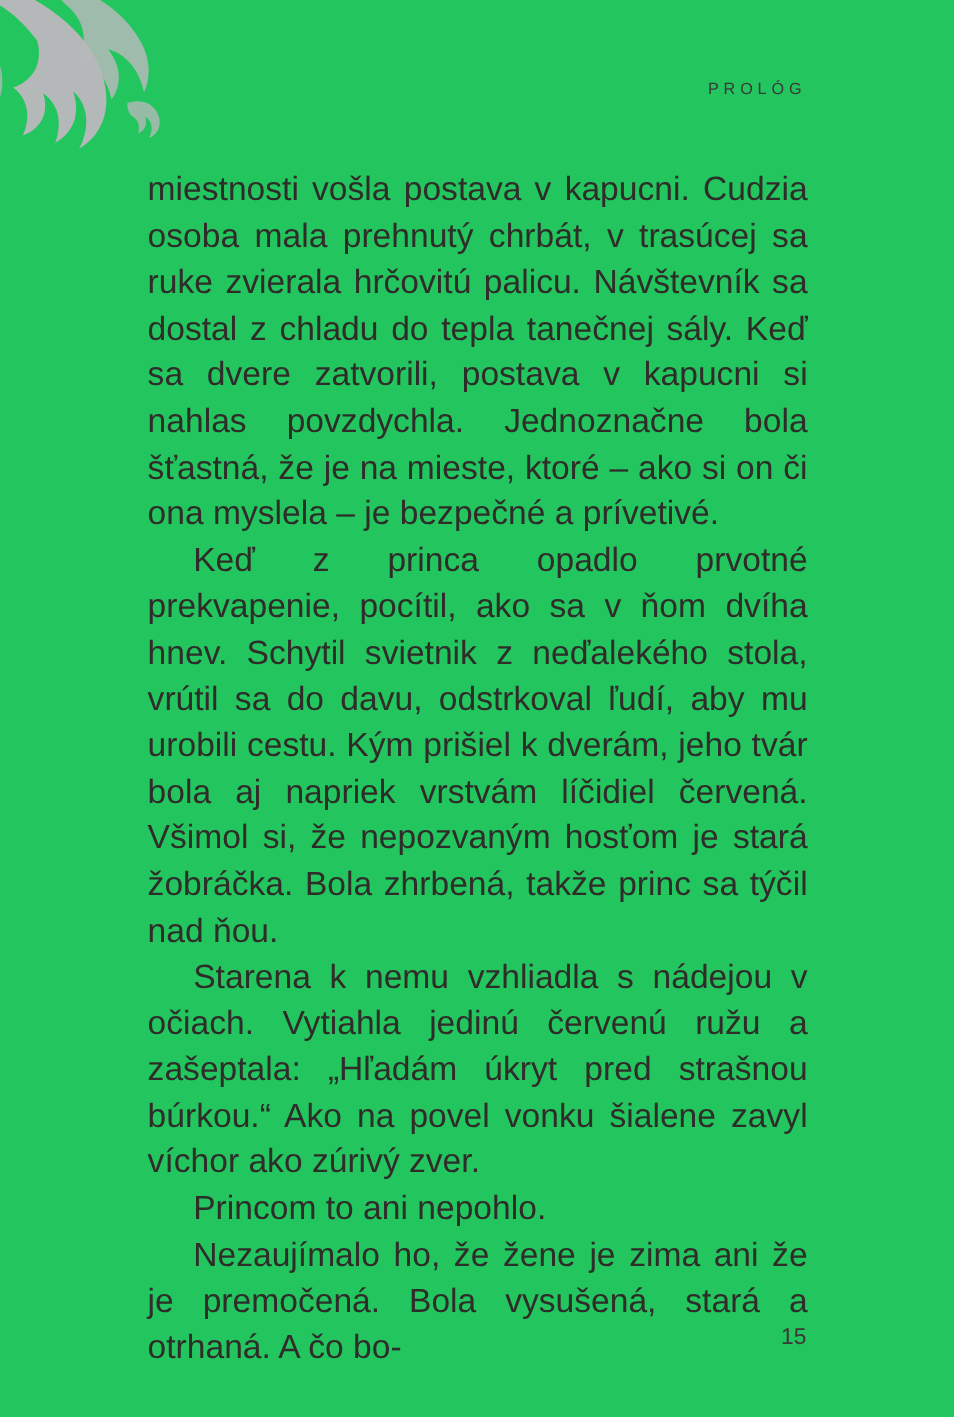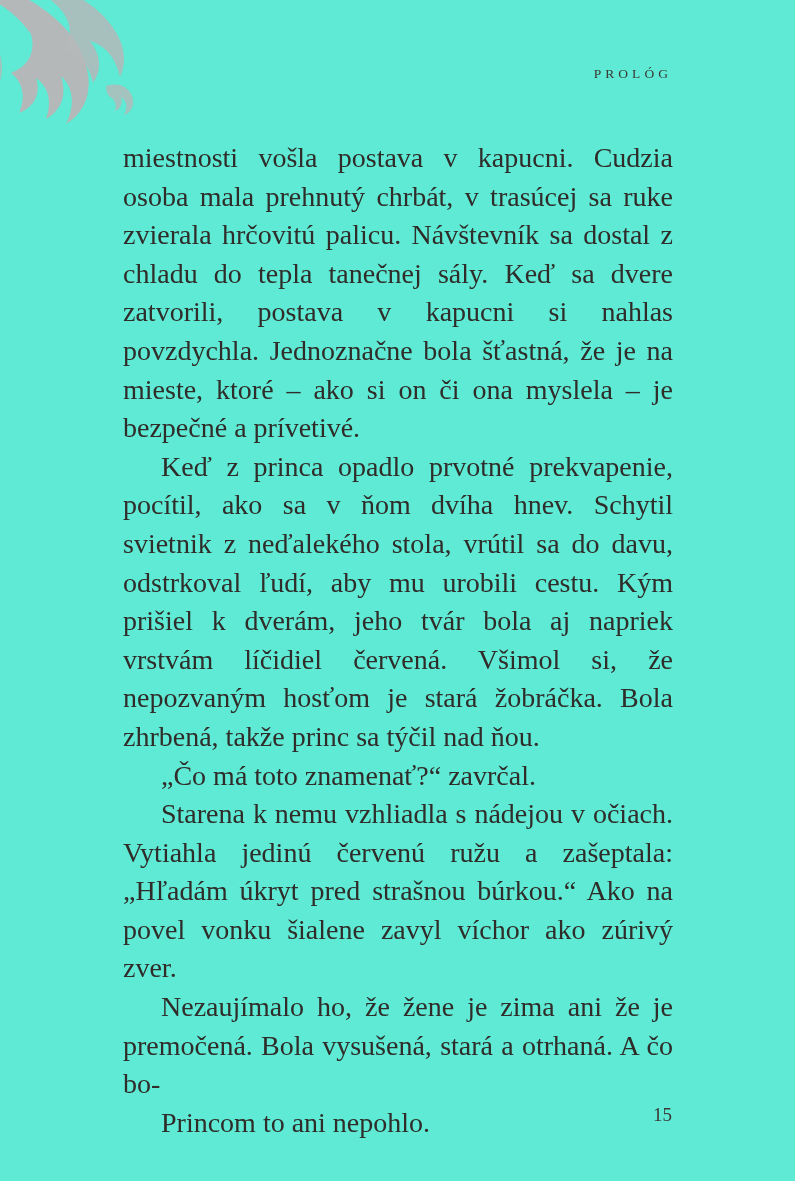--- a/index.html
+++ b/index.html
@@ -4,23 +4,23 @@
 <style>
   html, body {
     margin: 0;
     padding: 0;
     background: #ffffff;
   }
   .book-page {
     position: relative;
     width: 795px;
     height: 1181px;
-    background: #5eead4;
+    background: #22c55e;
     overflow: hidden;
-    font-family: Liberation Serif, serif;
+    font-family: Liberation Sans, sans-serif;
     color: #2f2c29;
   }
   .ornament {
     position: absolute;
     top: -10px;
     left: -12px;
     pointer-events: none;
   }
   .running-head {
     position: absolute;
@@ -79,21 +79,20 @@
         <path d="M-8,40 C 6,48 14,62 14,78 C 14,92 8,103 -4,110 Z" opacity="0.75"></path>
       </g>
     </svg>
   </div>
 
   <div class="running-head">PROLÓG</div>
 
   <div class="content">
     <p>miestnosti vošla postava v kapucni. Cudzia osoba mala prehnutý chrbát, v trasúcej sa ruke zvierala hrčovitú palicu. Návštevník sa dostal z chladu do tepla tanečnej sály. Keď sa dvere zatvorili, postava v kapucni si nahlas povzdychla. Jednoznačne bola šťastná, že je na mieste, ktoré – ako si on či ona myslela – je bezpečné a prívetivé.</p>
     <p class="indent">Keď z princa opadlo prvotné prekvapenie, pocítil, ako sa v ňom dvíha hnev. Schytil svietnik z neďalekého stola, vrútil sa do davu, odstrkoval ľudí, aby mu urobili cestu. Kým prišiel k dverám, jeho tvár bola aj napriek vrstvám líčidiel červená. Všimol si, že nepozvaným hosťom je stará žobráčka. Bola zhrbená, takže princ sa týčil nad ňou.</p>
-    <p class="indent">„Čo má toto znamenať?“ zavrčal.</p>
     <p class="indent">Starena k nemu vzhliadla s nádejou v očiach. Vytiahla jedinú červenú ružu a zašeptala: „Hľadám úkryt pred strašnou búrkou.“ Ako na povel vonku šialene zavyl víchor ako zúrivý zver.</p>
+    <p class="indent">Princom to ani nepohlo.</p>
     <p class="indent">Nezaujímalo ho, že žene je zima ani že je premočená. Bola vysušená, stará a otrhaná. A čo bo-</p>
-    <p class="indent">Princom to ani nepohlo.</p>
   </div>
 
   <div class="page-number">15</div>
 
 </div>
 
 </body></html>

